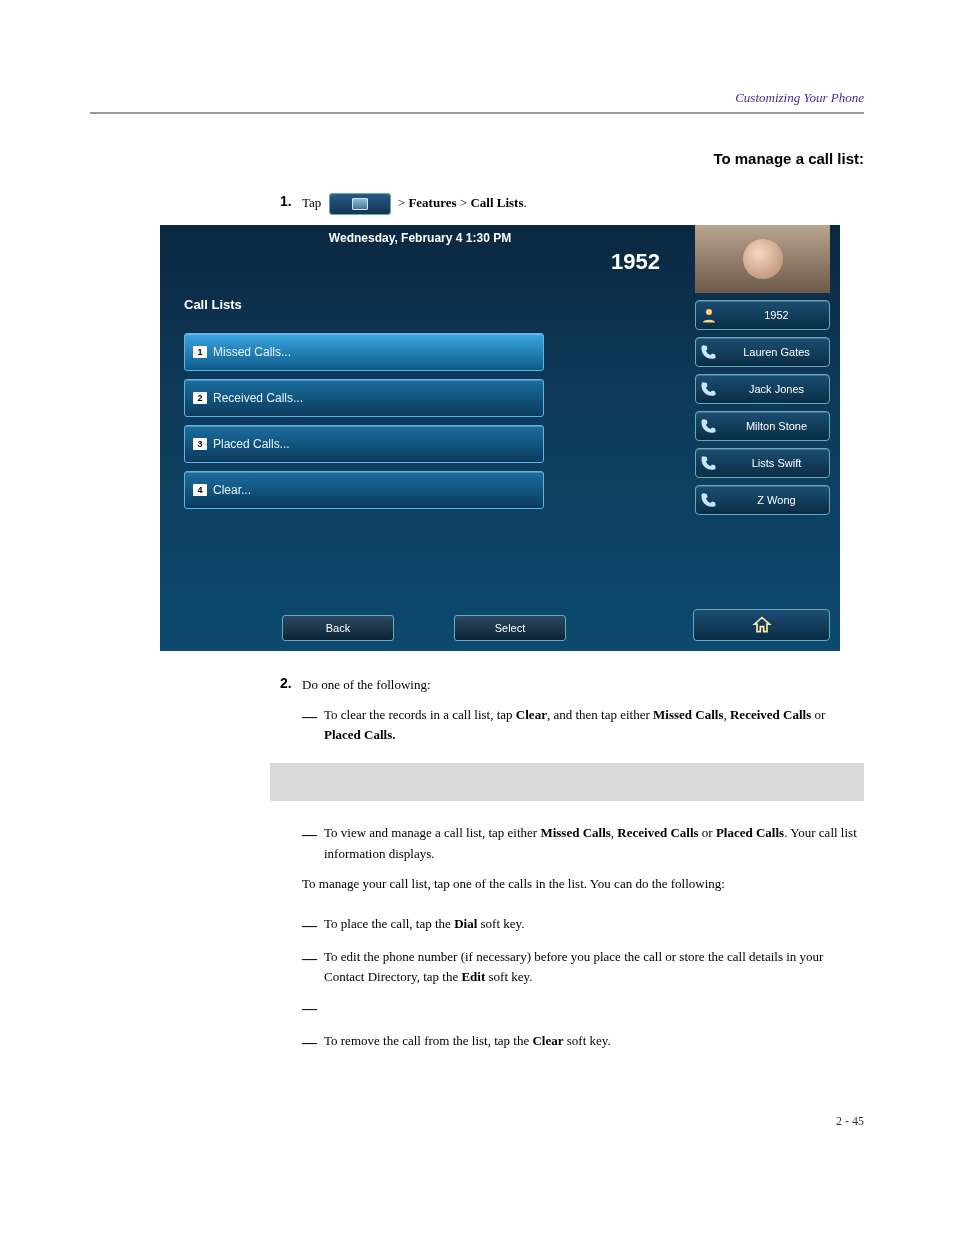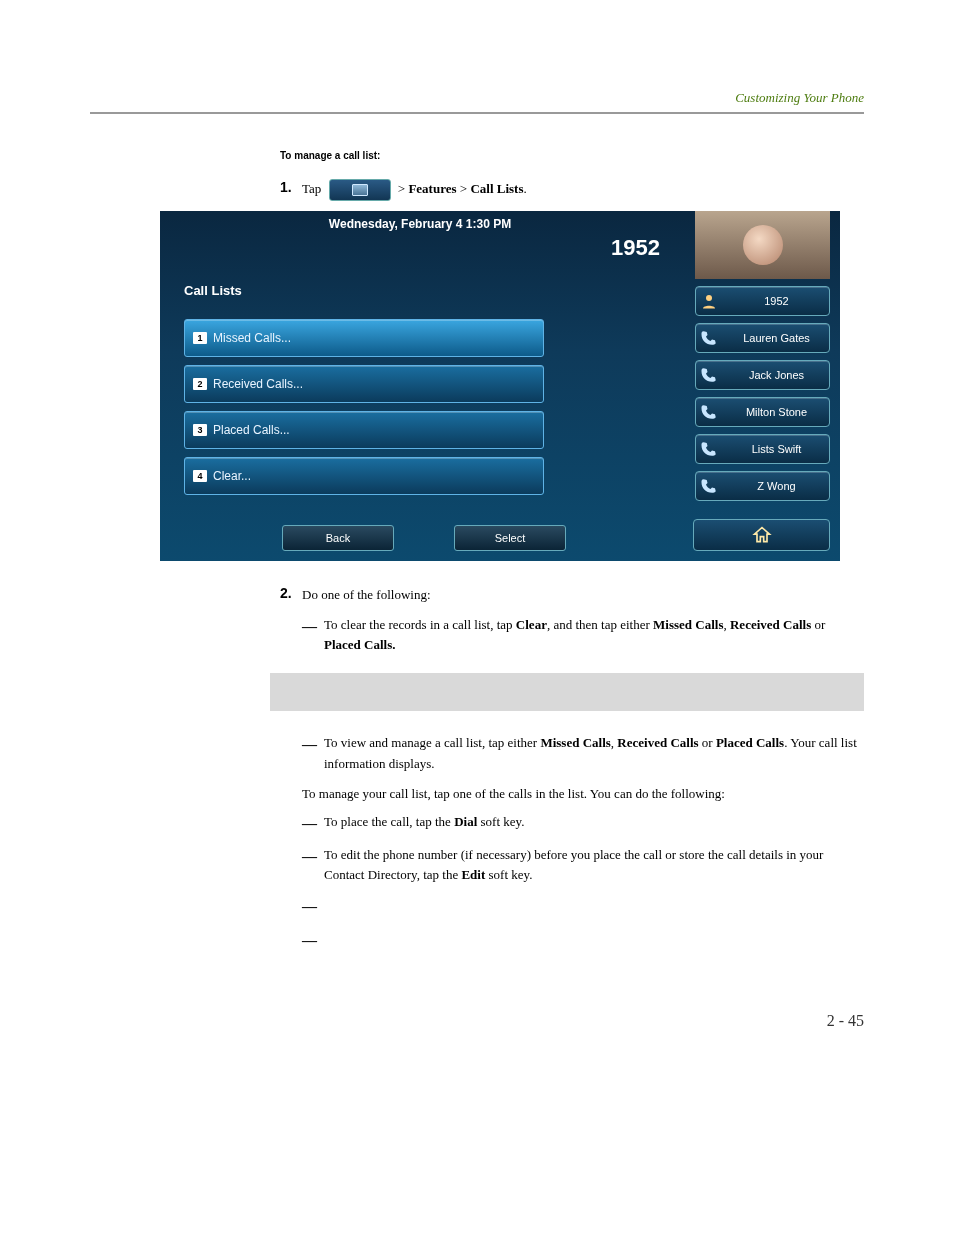--- a/index.html
+++ b/index.html
@@ -11,36 +11,37 @@
     width: 954px;
   }
   .page {
     padding: 90px 90px 60px 90px;
     box-sizing: border-box;
   }
   .header-text {
     font-style: italic;
     text-align: right;
     font-size: 13px;
-    color: #4d7c0f;
+    color: #4c1d95;
   }
   .header-rule {
     border: none;
     border-top: 2px solid #999;
     margin-top: 6px;
     margin-bottom: 36px;
   }
   .content {
     margin-left: 190px;
   }
   .section-title {
     font-family: "Futura", "Century Gothic", Arial, sans-serif;
     font-weight: bold;
-    font-size: 10px;
-    margin-bottom: 18px;
+    font-size: 15px;
+    margin-bottom: 26px;
+    text-align: right;
   }
   ol.steps {
     list-style: none;
     padding: 0;
     margin: 0;
   }
   ol.steps > li {
     display: flex;
     margin-bottom: 10px;
   }
@@ -83,21 +84,21 @@
     font-size: 15px;
     line-height: 1.55;
   }
 
   
   .shot-wrap {
     margin-left: -120px;
   }
   .shot {
     width: 680px;
-    height: 350px;
+    height: 426px;
     background: linear-gradient(#0a2740 0%, #0e3a5a 40%, #0c4a6e 100%);
     position: relative;
     font-family: Arial, sans-serif;
     color: #fff;
     overflow: hidden;
   }
   .shot .datetime {
     position: absolute;
     top: 6px;
     width: 520px;
@@ -245,21 +246,21 @@
     font-weight: bold;
   }
   .greybox {
     background: #d9d9d9;
     height: 38px;
     margin: 18px 0 22px 0;
     margin-left: -10px;
   }
   .footer {
     text-align: right;
-    font-size: 16px;
+    font-size: 12px;
     margin-top: 60px;
     color: #333;
   }
 </style>
 </head>
 <body>
 
 <div class="page">
   <div class="header-text">Customizing Your Phone</div>
   <hr class="header-rule">
@@ -382,38 +383,41 @@
 
     <ul class="dashlist" style="margin-left:22px">
       <li>
         <span class="dash">—</span>
         <span class="body">
           <span>To view and manage a call list, tap either </span><b>Missed Calls</b><span>, </span><b>Received Calls</b><span> or </span><b>Placed Calls</b><span>. Your call list information displays.</span>
         </span>
       </li>
     </ul>
 
-    <div class="body" style="margin-left:22px; margin-top:6px; margin-bottom:8px">To manage your call list, tap one of the calls in the list. You can do the following:</div>
+    <div class="body" style="margin-left:22px; margin-top:6px; margin-bottom:20px">To manage your call list, tap one of the calls in the list. You can do the following:</div>
 
     <ul class="dashlist" style="margin-left:22px">
       <li>
         <span class="dash">—</span>
         <span class="body">
           <span>To place the call, tap the </span><b>Dial</b><span> soft key.</span>
         </span>
       </li>
       <li>
         <span class="dash">—</span>
         <span class="body">
           <span>To edit the phone number (if necessary) before you place the call or store the call details in your Contact Directory, tap the </span><b>Edit</b><span> soft key.</span>
         </span>
       </li>
       <li>
         <span class="dash">—</span>
       </li>
       <li>
         <span class="dash">—</span>
+        <span class="body">
+          <span>To remove the call from the list, tap the </span><b>Clear</b><span> soft key.</span>
+        </span>
       </li>
     </ul>
   </div>
 
   <div class="footer">2 - 45</div>
 </div>
 
 </body></html>

